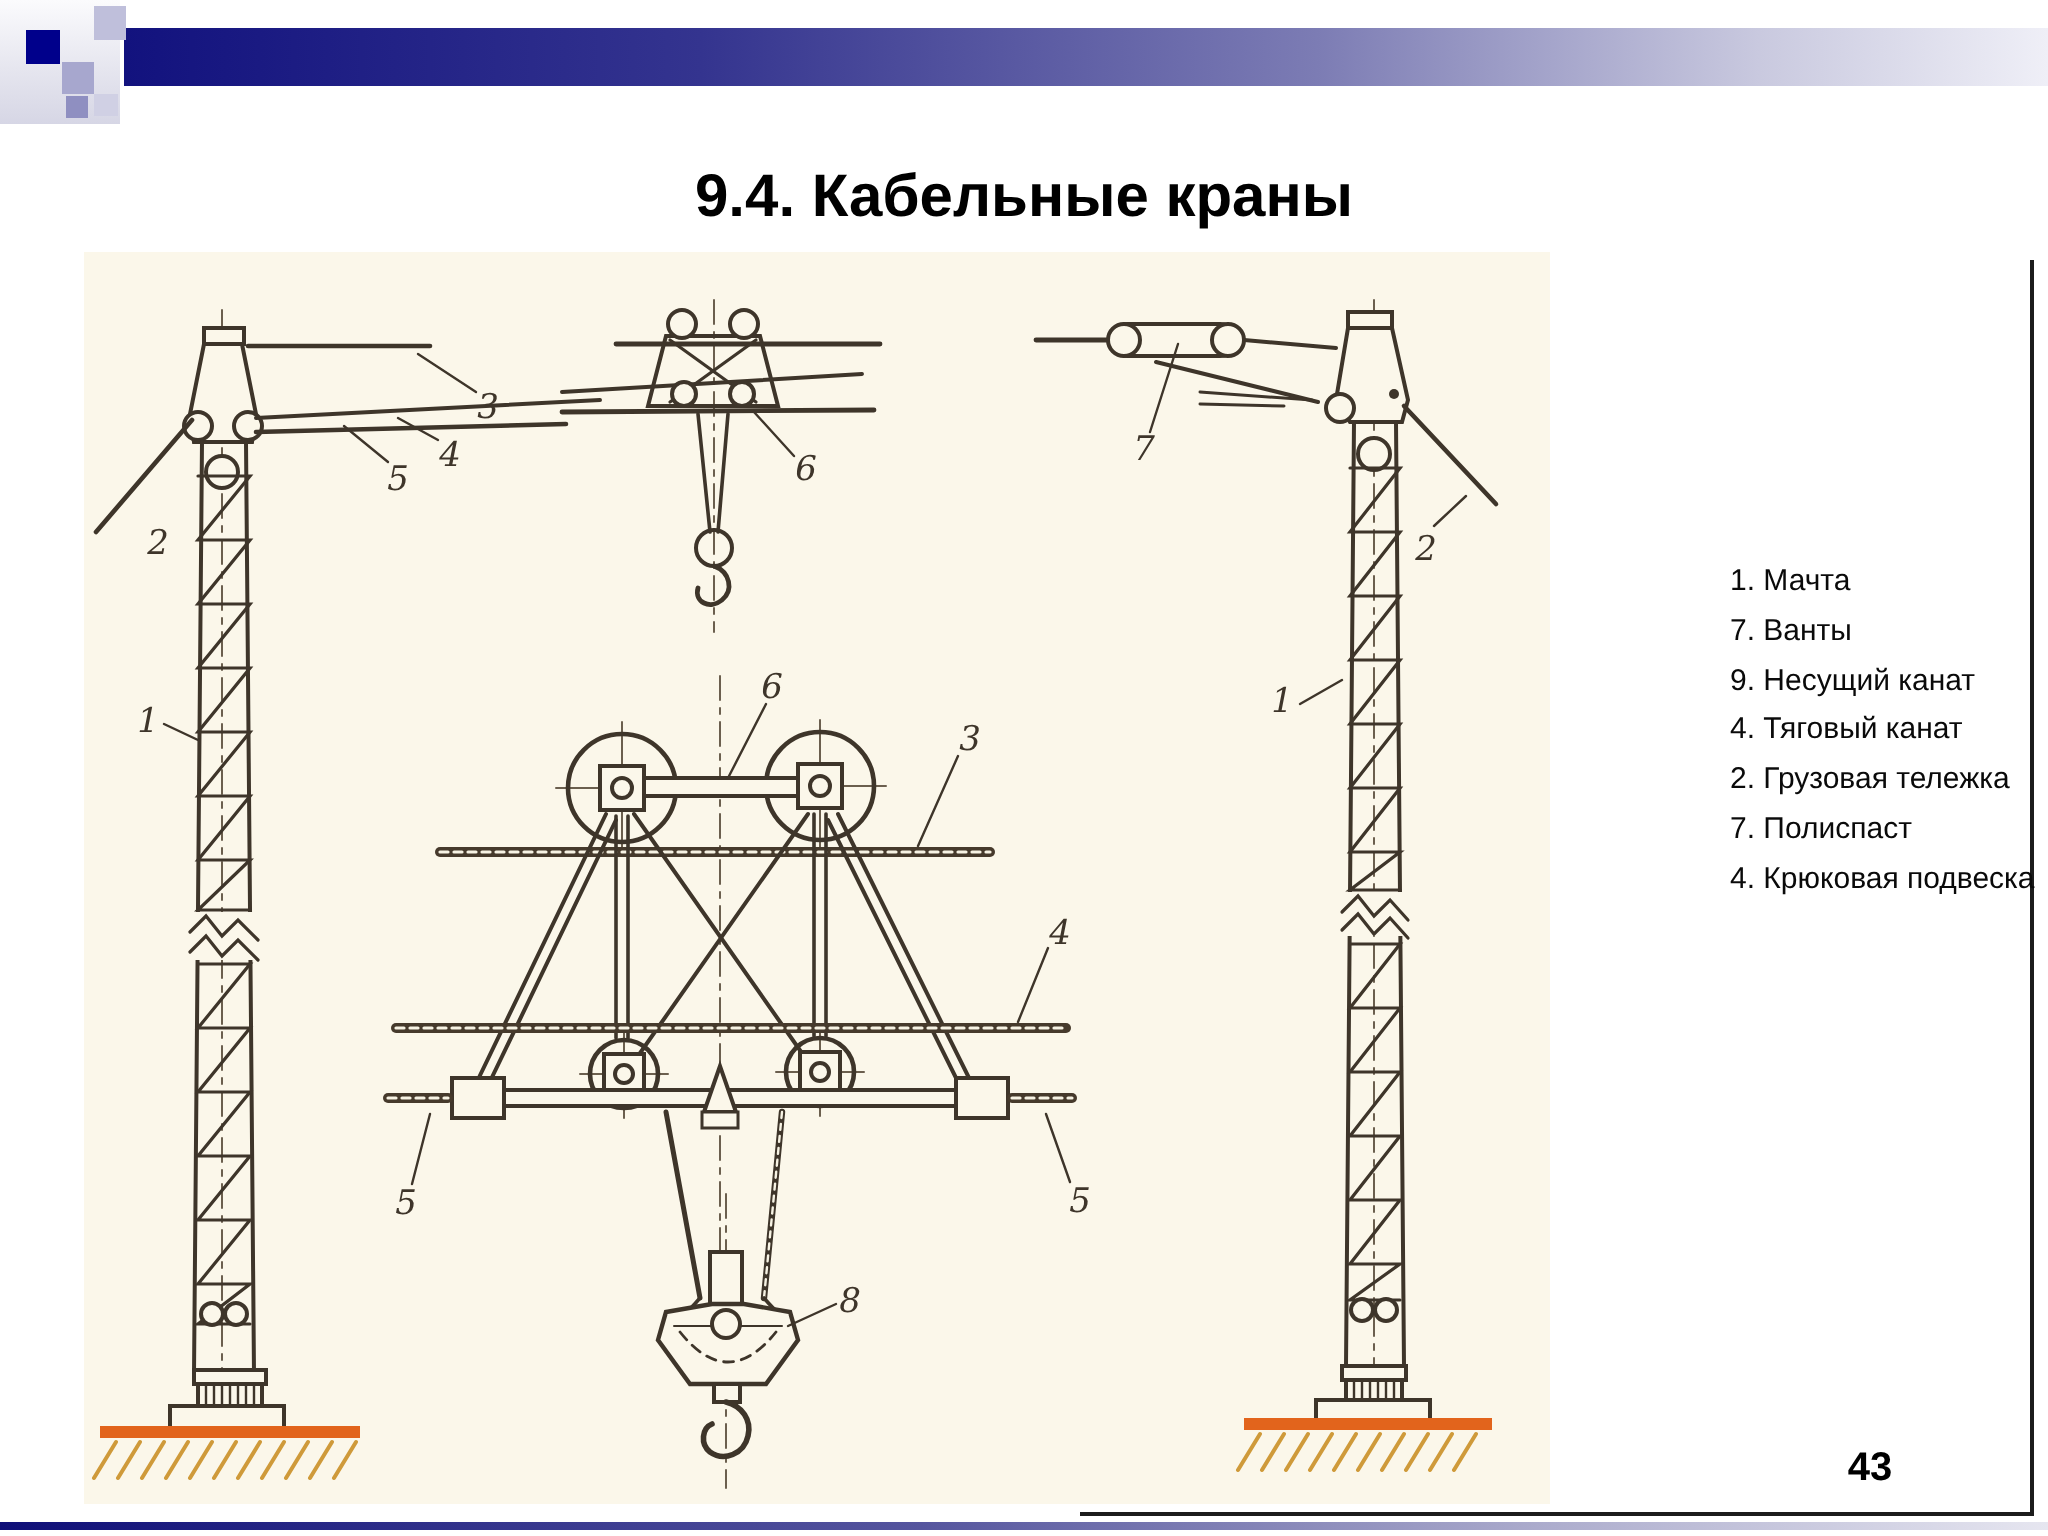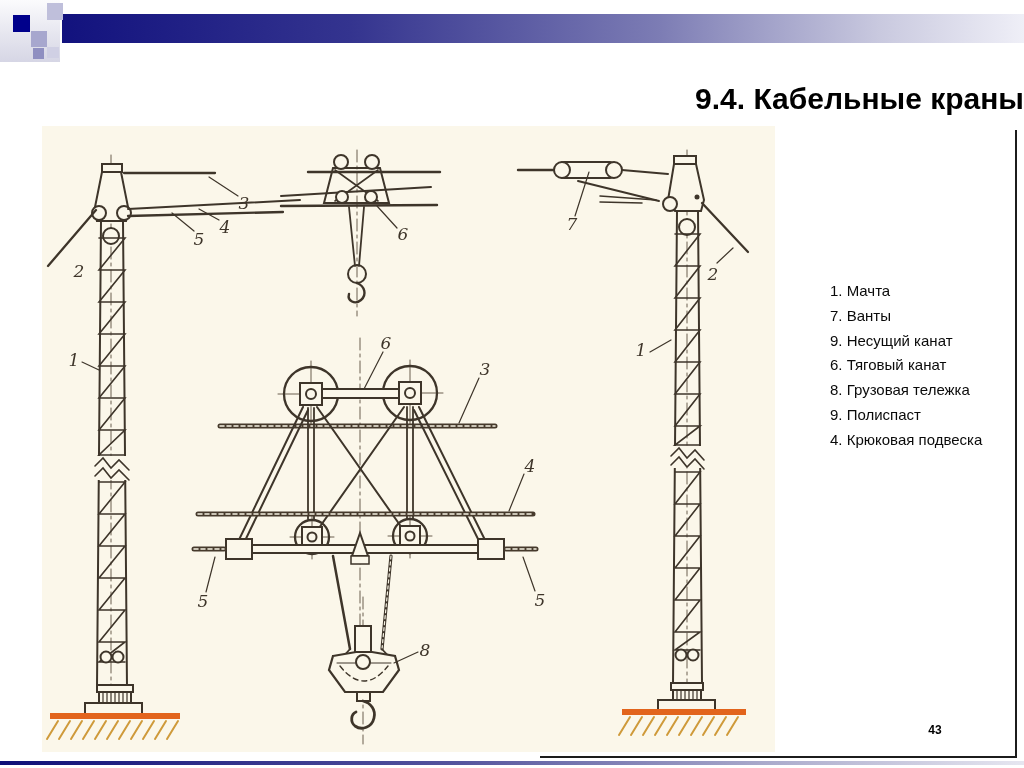--- a/index.html
+++ b/index.html
@@ -15,28 +15,28 @@
   .sq{position:absolute;}
   .sq-navy{left:13px;top:15px;width:17px;height:17px;background:#00008B;}
   .sq-lav-top{left:47px;top:3px;width:16px;height:17px;background:#BFBFDB;}
   .sq-lav-mid{left:31px;top:31px;width:16px;height:16px;background:#A7A7CE;}
   .sq-slate{left:33px;top:48px;width:11px;height:11px;background:#8F8FC1;}
   .sq-light{left:47px;top:47px;width:12px;height:11px;background:#D0D0E4;}
   
   .bottom-bar{position:absolute;left:0;top:761px;width:1024px;height:4px;
     background:linear-gradient(90deg,#0F0F78 0%,#55559E 45%,#ABABCC 75%,#E6E6F0 100%);}
   
-  .slide-title{position:absolute;left:0;top:82px;width:1024px;text-align:right;
+  .slide-title{position:absolute;left:0;top:82px;width:1024px;text-align:center;
     font-size:30px;font-weight:bold;color:#000;letter-spacing:0px;}
   
   .legend{position:absolute;left:830px;top:279px;font-size:15px;color:#0a0a0a;}
-  .legend div{height:24.8px;line-height:24.8px;white-space:nowrap;}
+  .legend div{height:24.8px;line-height:24.8px;white-space:nowrap;margin-left:35px;}
   
   .page-num{position:absolute;left:900px;top:723px;width:70px;text-align:center;
-    font-size:12px;font-weight:bold;color:#000;}
+    font-size:20px;font-weight:bold;color:#000;}
   
   .diagram{position:absolute;left:40px;top:125px;width:980px;height:635px;}
   .dlabel{font-family:"DejaVu Serif",serif;font-style:italic;font-size:17px;fill:#3E352A;}
 </style>
 </head>
 <body>
 
 <div class="corner-panel"></div>
 <div class="top-bar"></div>
 <div class="sq sq-navy"></div>
@@ -269,21 +269,21 @@
     <text class="dlabel" x="203" y="607">5</text>
     <text class="dlabel" x="540" y="606">5</text>
     <text class="dlabel" x="425" y="656">8</text>
   </g>
 </svg>
 
 <div class="legend">
   <div>1. Мачта</div>
   <div>7. Ванты</div>
   <div>9. Несущий канат</div>
-  <div>6. Тяговый канат</div>
-  <div>8. Грузовая тележка</div>
-  <div>9. Полиспаст</div>
+  <div>4. Тяговый канат</div>
+  <div>2. Грузовая тележка</div>
+  <div>7. Полиспаст</div>
   <div>4. Крюковая подвеска</div>
 </div>
 
 <div class="page-num">43</div>
 
 <div class="bottom-bar"></div>
 
 </body></html>

